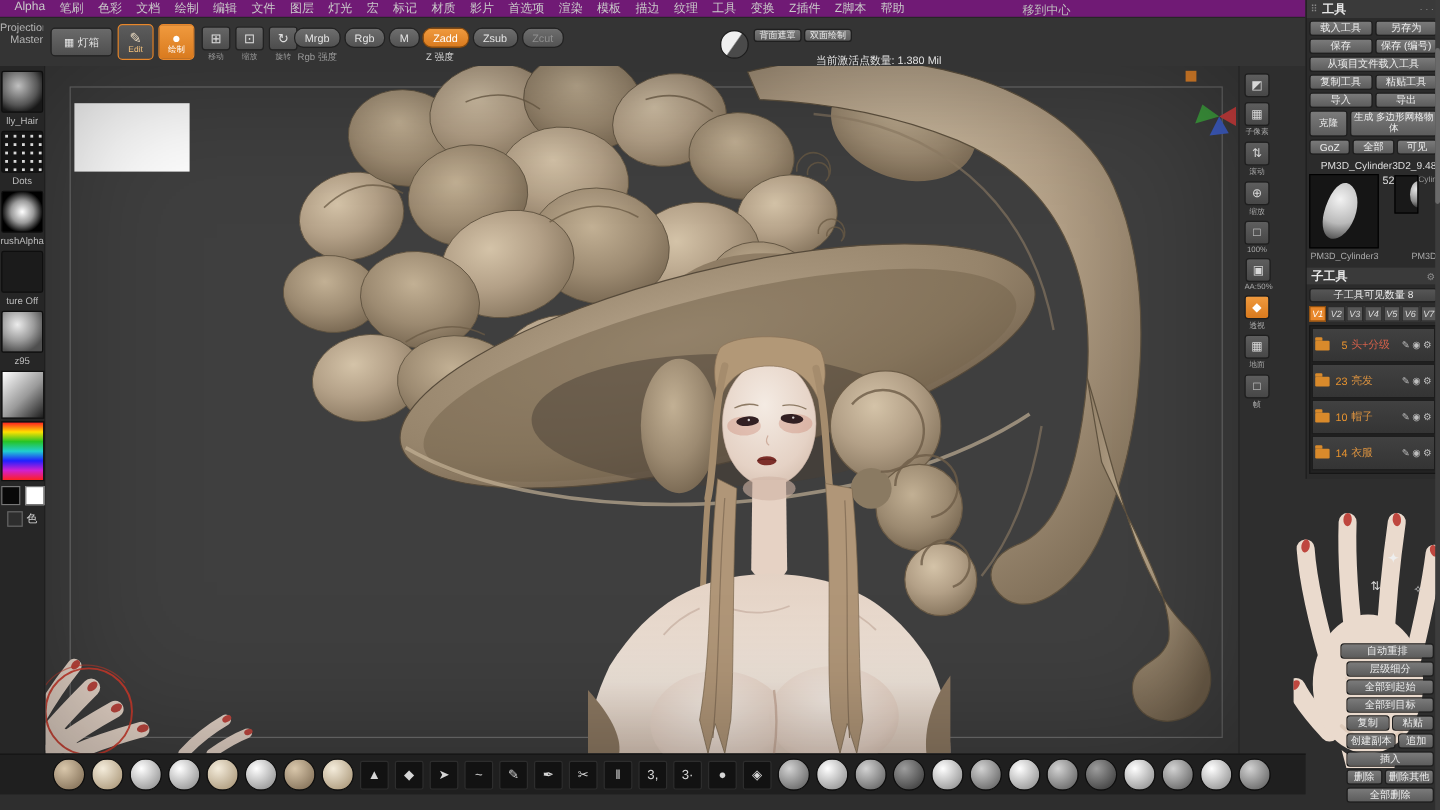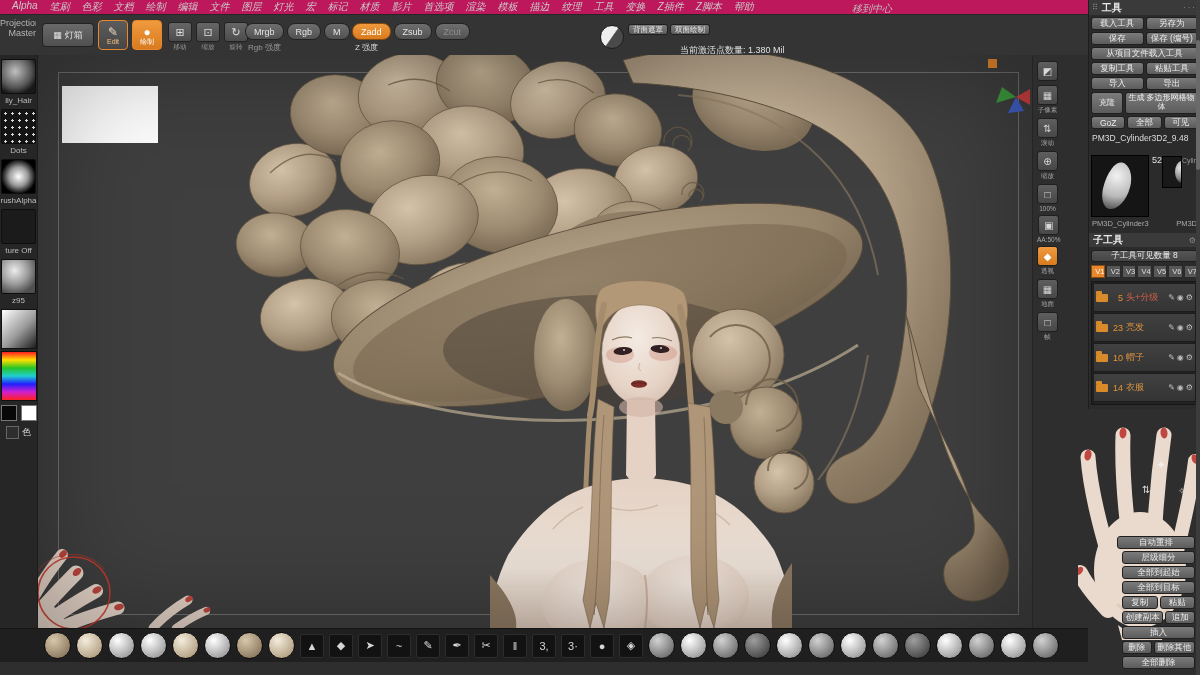--- a/index.html
+++ b/index.html
@@ -1,20 +1,20 @@
 <!DOCTYPE html>
 <html><head>
 <meta charset="utf-8">
 <style>
   html,body{margin:0;padding:0;background:#1a1a1a;}
   .screen{position:relative;width:1200px;height:675px;background:#2e2e2e;overflow:hidden;
           font-family:"Liberation Sans","DejaVu Sans",sans-serif;color:#ccc;-webkit-font-smoothing:antialiased;}
   
-  .menubar{position:absolute;left:0;top:0;width:1088px;height:15px;background:#be185d;border-bottom:1px solid #262626;
-           display:flex;align-items:center;padding-left:6px;box-sizing:border-box;font-size:10px;color:#c9c9c9;font-style:italic;}
+  .menubar{position:absolute;left:0;top:0;width:1088px;height:15px;background:#701a75;border-bottom:1px solid #262626;
+           display:flex;align-items:center;padding-left:6px;box-sizing:border-box;font-size:10px;color:#c9c9c9;}
   .menu-items{display:flex;}
   .menu-item{padding:0 6px;white-space:nowrap;cursor:default;}
   .menu-right{position:absolute;left:852px;top:2px;font-size:10px;color:#bdbdbd;}
   
   .topshelf{position:absolute;left:0;top:15px;width:1088px;height:40px;background:#343434;border-bottom:1px solid #222;}
   .pm-btn{position:absolute;left:0;top:3px;width:36px;height:30px;overflow:hidden;font-size:9px;line-height:1.15;
           color:#b5b5b5;text-align:right;white-space:normal;}
   .shelf-btn{background:linear-gradient(#6a6a6a,#4f4f4f);border:1px solid #222;border-radius:4px;color:#e3e3e3;
              display:flex;align-items:center;justify-content:center;font-size:9px;gap:3px;}
   .lightbox-btn{position:absolute;left:42px;top:8px;width:50px;height:22px;}
@@ -87,39 +87,39 @@
   .rp-top{background:#2b2b2b;border-left:1px solid #1e1e1e;padding:0 2px 4px 2px;}
   .rp-header{height:15px;background:#3a3a3a;display:flex;align-items:center;gap:4px;padding:0 3px;margin:0 -2px;}
   .rp-grip{font-size:8px;color:#8a8a8a;}
   .rp-title{font-size:10px;color:#e8e8e8;font-weight:bold;}
   .rp-header .hicons{margin-left:auto;font-size:8px;color:#8a8a8a;letter-spacing:2px;}
   .rrow{display:flex;gap:2px;margin-top:2px;}
   .rrow .rb{flex:1;}
   .rrow .rb.w2{flex:1.5;}
   .rrow .rb.tall{height:22px;white-space:normal;text-align:center;line-height:1.1;font-size:8px;}
   .rrow .rb.narrow{flex:0 0 32px;}
-  .tool-name{font-size:8.5px;color:#ddd;margin:4px 1px 12px 1px;white-space:nowrap;overflow:hidden;}
+  .tool-name{font-size:8.5px;color:#ddd;margin:4px 1px 2px 1px;white-space:nowrap;overflow:hidden;text-align:right;}
   .thumb-row{display:flex;gap:3px;}
   .big-thumb{width:56px;height:60px;background:#151515;border:1px solid #000;position:relative;overflow:hidden;}
   .big-thumb .blob{position:absolute;left:12px;top:6px;width:26px;height:48px;border-radius:48% 52% 60% 40%/60% 45% 55% 40%;
                    background:radial-gradient(circle at 40% 30%,#f2f2f2,#b9b9b9 55%,#4a4a4a 95%);transform:rotate(14deg);}
   .thumb-side{display:flex;flex-direction:row;width:46px;}
   .thumb-badge{font-size:9px;color:#e0e0e0;}
   .small-thumb{width:44px;height:30px;background:#191919;border:1px solid #000;position:relative;overflow:hidden;margin-top:1px;}
   .small-thumb .blob{position:absolute;left:12px;top:4px;width:14px;height:22px;border-radius:50%;
                      background:radial-gradient(circle at 40% 30%,#e8e8e8,#8a8a8a 60%,#222 95%);}
   .thumb-caption{font-size:7px;color:#9a9a9a;margin-top:2px;white-space:nowrap;overflow:hidden;}
   .thumb-labels{display:flex;justify-content:space-between;font-size:7.5px;color:#aaa;margin:2px 1px 0 1px;align-items:center;}
   .st-header{height:14px;background:#3a3a3a;display:flex;align-items:center;gap:4px;padding:0 4px;margin:5px -2px 0 -2px;}
   .st-title{font-size:10px;color:#e8e8e8;font-weight:bold;}
   .st-header .hicons{margin-left:auto;font-size:8px;color:#8a8a8a;}
   .st-count{margin-top:3px;height:12px;font-size:8.5px;background:linear-gradient(#565656,#454545);}
   .vtabs{display:flex;gap:1px;margin-top:3px;}
   .vtab{flex:1;height:11px;background:#575757;border:1px solid #2a2a2a;color:#ddd;font-size:7.5px;
-        display:flex;align-items:center;justify-content:flex-end;}
+        display:flex;align-items:center;justify-content:center;font-style:italic;}
   .vtab.active{background:#e8872b;color:#fff;border-color:#8a4c0e;}
   .st-list{margin-top:3px;background:#222;border:1px solid #161616;padding:1px;}
   .st-row{height:27px;background:linear-gradient(#414141,#343434);border:1px solid #1c1c1c;margin-bottom:1px;
           display:flex;align-items:center;gap:3px;padding:0 2px;position:relative;}
   .folder{width:12px;height:8px;background:#d98a2b;border-radius:1px;position:relative;flex:0 0 auto;}
   .folder::before{content:'';position:absolute;top:-3px;left:0;width:6px;height:3px;background:#d98a2b;border-radius:1px 1px 0 0;}
   .st-num{font-size:9px;color:#e8932f;min-width:12px;text-align:right;}
   .st-label{font-size:9px;flex:1;overflow:hidden;white-space:nowrap;}
   .st-label.red{color:#d4604a;}
   .st-label.orange{color:#dc9340;}

